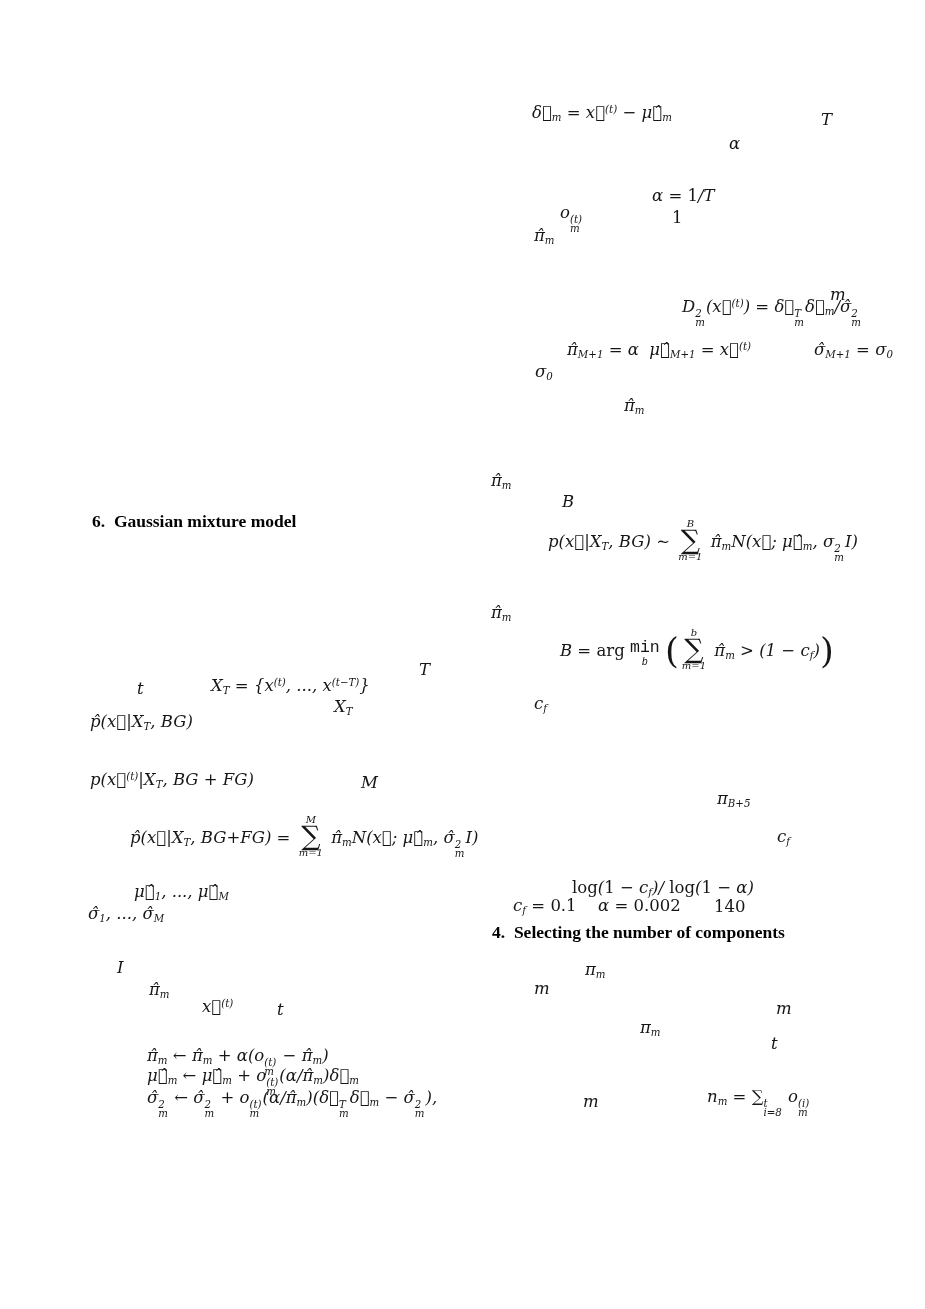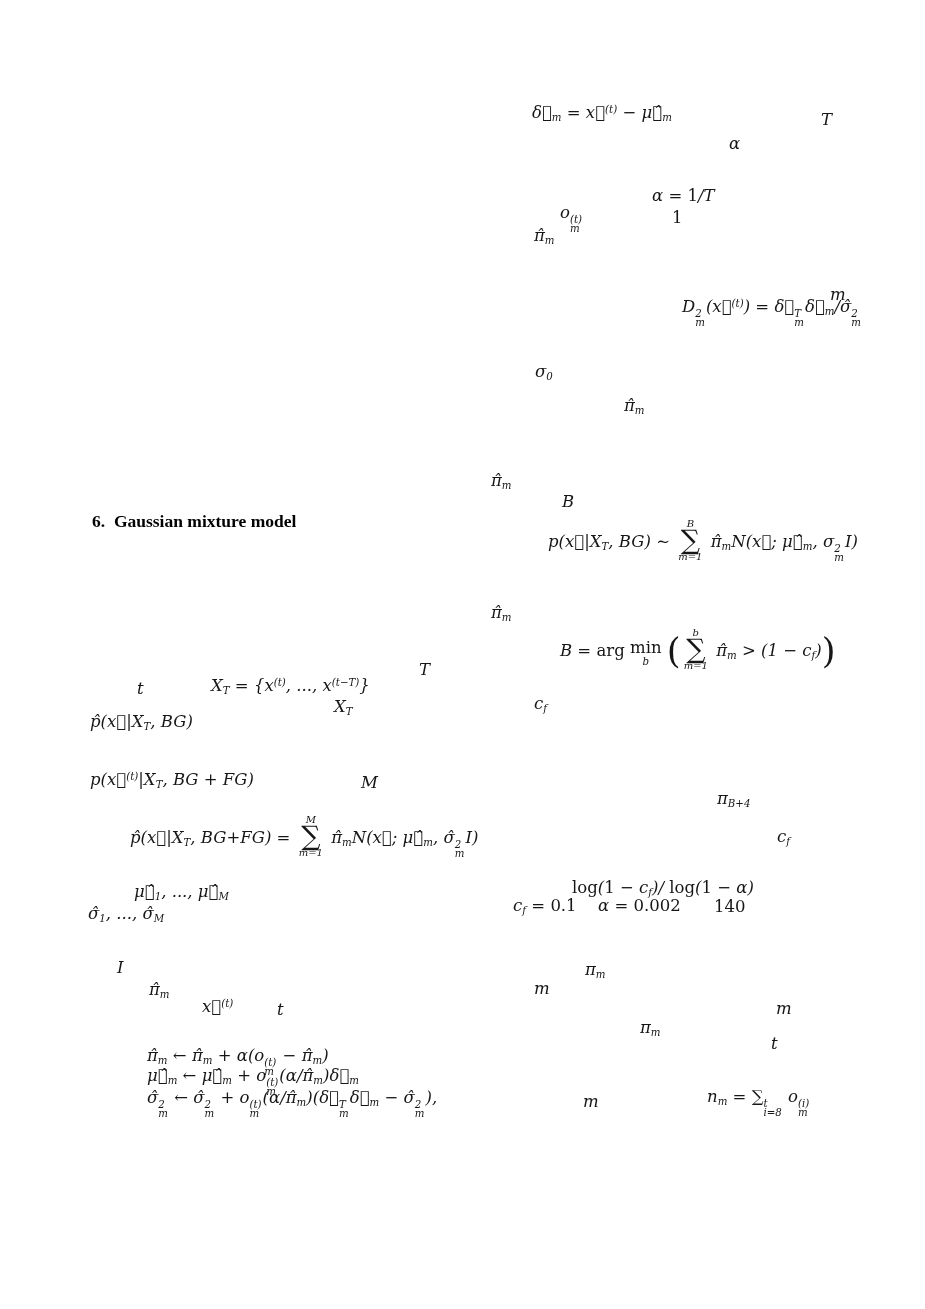--- a/index.html
+++ b/index.html
@@ -14,21 +14,21 @@
   
   .sum{display:inline-flex;flex-direction:column;align-items:center;line-height:1;
        vertical-align:middle;margin:0 3px;transform:translateY(-2px);}
   .sum .sl{font-size:10px;font-style:italic;}
   .sum .sg{font-size:27px;font-style:normal;line-height:0.85;}
   
   .ss{display:inline-flex;flex-direction:column;align-items:flex-start;line-height:0.95;
       font-size:0.62em;vertical-align:-0.45em;margin:0 1px 0 0;font-style:italic;}
   
   .und{display:inline-flex;flex-direction:column;align-items:center;line-height:1;
-       vertical-align:middle;font-style:normal;transform:translateY(2px);}
+       vertical-align:middle;font-style:normal;transform:translateY(2px);font-family:Liberation Mono, monospace;}
   .und .ub{font-size:0.62em;font-style:italic;}
   
   .bigp{font-size:215%;font-weight:300;line-height:0;vertical-align:middle;font-style:normal;}
   .rm{font-style:normal;}
 </style>
 </head>
 <body>
 
 <div class="page">
 
@@ -53,34 +53,36 @@
 
   <div class="f" style="left:532px;top:103px">δ⃗<sub>m</sub> = x⃗<sup>(t)</sup> − μ⃗̂<sub>m</sub></div>
   <div class="f" style="left:821px;top:110px">T</div>
   <div class="f" style="left:729px;top:134px">α</div>
   <div class="f" style="left:652px;top:186px">α = <span class="rm">1</span>/T</div>
   <div class="f" style="left:560px;top:203px">o<span class="ss"><span>(t)</span><span>m</span></span></div>
   <div class="f" style="left:672px;top:208px"><span class="rm">1</span></div>
   <div class="f" style="left:534px;top:226px">π̂<sub>m</sub></div>
   <div class="f" style="left:830px;top:285px">m</div>
   <div class="f" style="left:682px;top:297px">D<span class="ss"><span>2</span><span>m</span></span>(x⃗<sup>(t)</sup>) = δ⃗<span class="ss"><span>T</span><span>m</span></span>δ⃗<sub>m</sub>/σ̂<span class="ss"><span>2</span><span>m</span></span></div>
+  <div class="f" style="left:567px;top:340px">π̂<sub>M+1</sub> = α  μ⃗̂<sub>M+1</sub> = x⃗<sup>(t)</sup>            σ̂<sub>M+1</sub> = σ<sub>0</sub></div>
   <div class="f" style="left:535px;top:362px">σ<sub>0</sub></div>
   <div class="f" style="left:624px;top:396px">π̂<sub>m</sub></div>
   <div class="f" style="left:491px;top:471px">π̂<sub>m</sub></div>
   <div class="f" style="left:562px;top:492px">B</div>
   <div class="f" style="left:548px;top:521px">p(x⃗|X<sub>T</sub>, BG) ∼ <span class="sum"><span class="sl">B</span><span class="sg">∑</span><span class="sl">m=1</span></span> π̂<sub>m</sub>N(x⃗; μ⃗̂<sub>m</sub>, σ<span class="ss"><span>2</span><span>m</span></span>I)</div>
   <div class="f" style="left:491px;top:603px">π̂<sub>m</sub></div>
   <div class="f" style="left:560px;top:630px">B = <span class="rm">arg</span> <span class="und"><span>min</span><span class="ub">b</span></span> <span class="bigp">(</span><span class="sum"><span class="sl">b</span><span class="sg">∑</span><span class="sl">m=1</span></span> π̂<sub>m</sub> &gt; (1 − c<sub>f</sub>)<span class="bigp">)</span></div>
   <div class="f" style="left:534px;top:694px">c<sub>f</sub></div>
-  <div class="f" style="left:717px;top:789px">π<sub>B+4</sub></div>
+  <div class="f" style="left:717px;top:789px">π<sub>B+5</sub></div>
   <div class="f" style="left:777px;top:827px">c<sub>f</sub></div>
   <div class="f" style="left:572px;top:878px"><span class="rm">log</span>(<span class="rm">1</span> − c<sub>f</sub>)/ <span class="rm">log</span>(<span class="rm">1</span> − α)</div>
   <div class="f" style="left:513px;top:896px">c<sub>f</sub> = <span class="rm">0.1</span></div>
   <div class="f" style="left:598px;top:896px">α = <span class="rm">0.002</span></div>
   <div class="f" style="left:714px;top:897px"><span class="rm">140</span></div>
+  <div class="heading" style="left:492px;top:922px">4.  Selecting the number of components</div>
   <div class="f" style="left:585px;top:960px">π<sub>m</sub></div>
   <div class="f" style="left:534px;top:979px">m</div>
   <div class="f" style="left:776px;top:999px">m</div>
   <div class="f" style="left:640px;top:1018px">π<sub>m</sub></div>
   <div class="f" style="left:771px;top:1034px">t</div>
   <div class="f" style="left:583px;top:1092px">m</div>
   <div class="f" style="left:707px;top:1087px">n<sub>m</sub> = ∑<span class="ss"><span>t</span><span>i=8</span></span> o<span class="ss"><span>(i)</span><span>m</span></span></div>
 
 </div>
 

